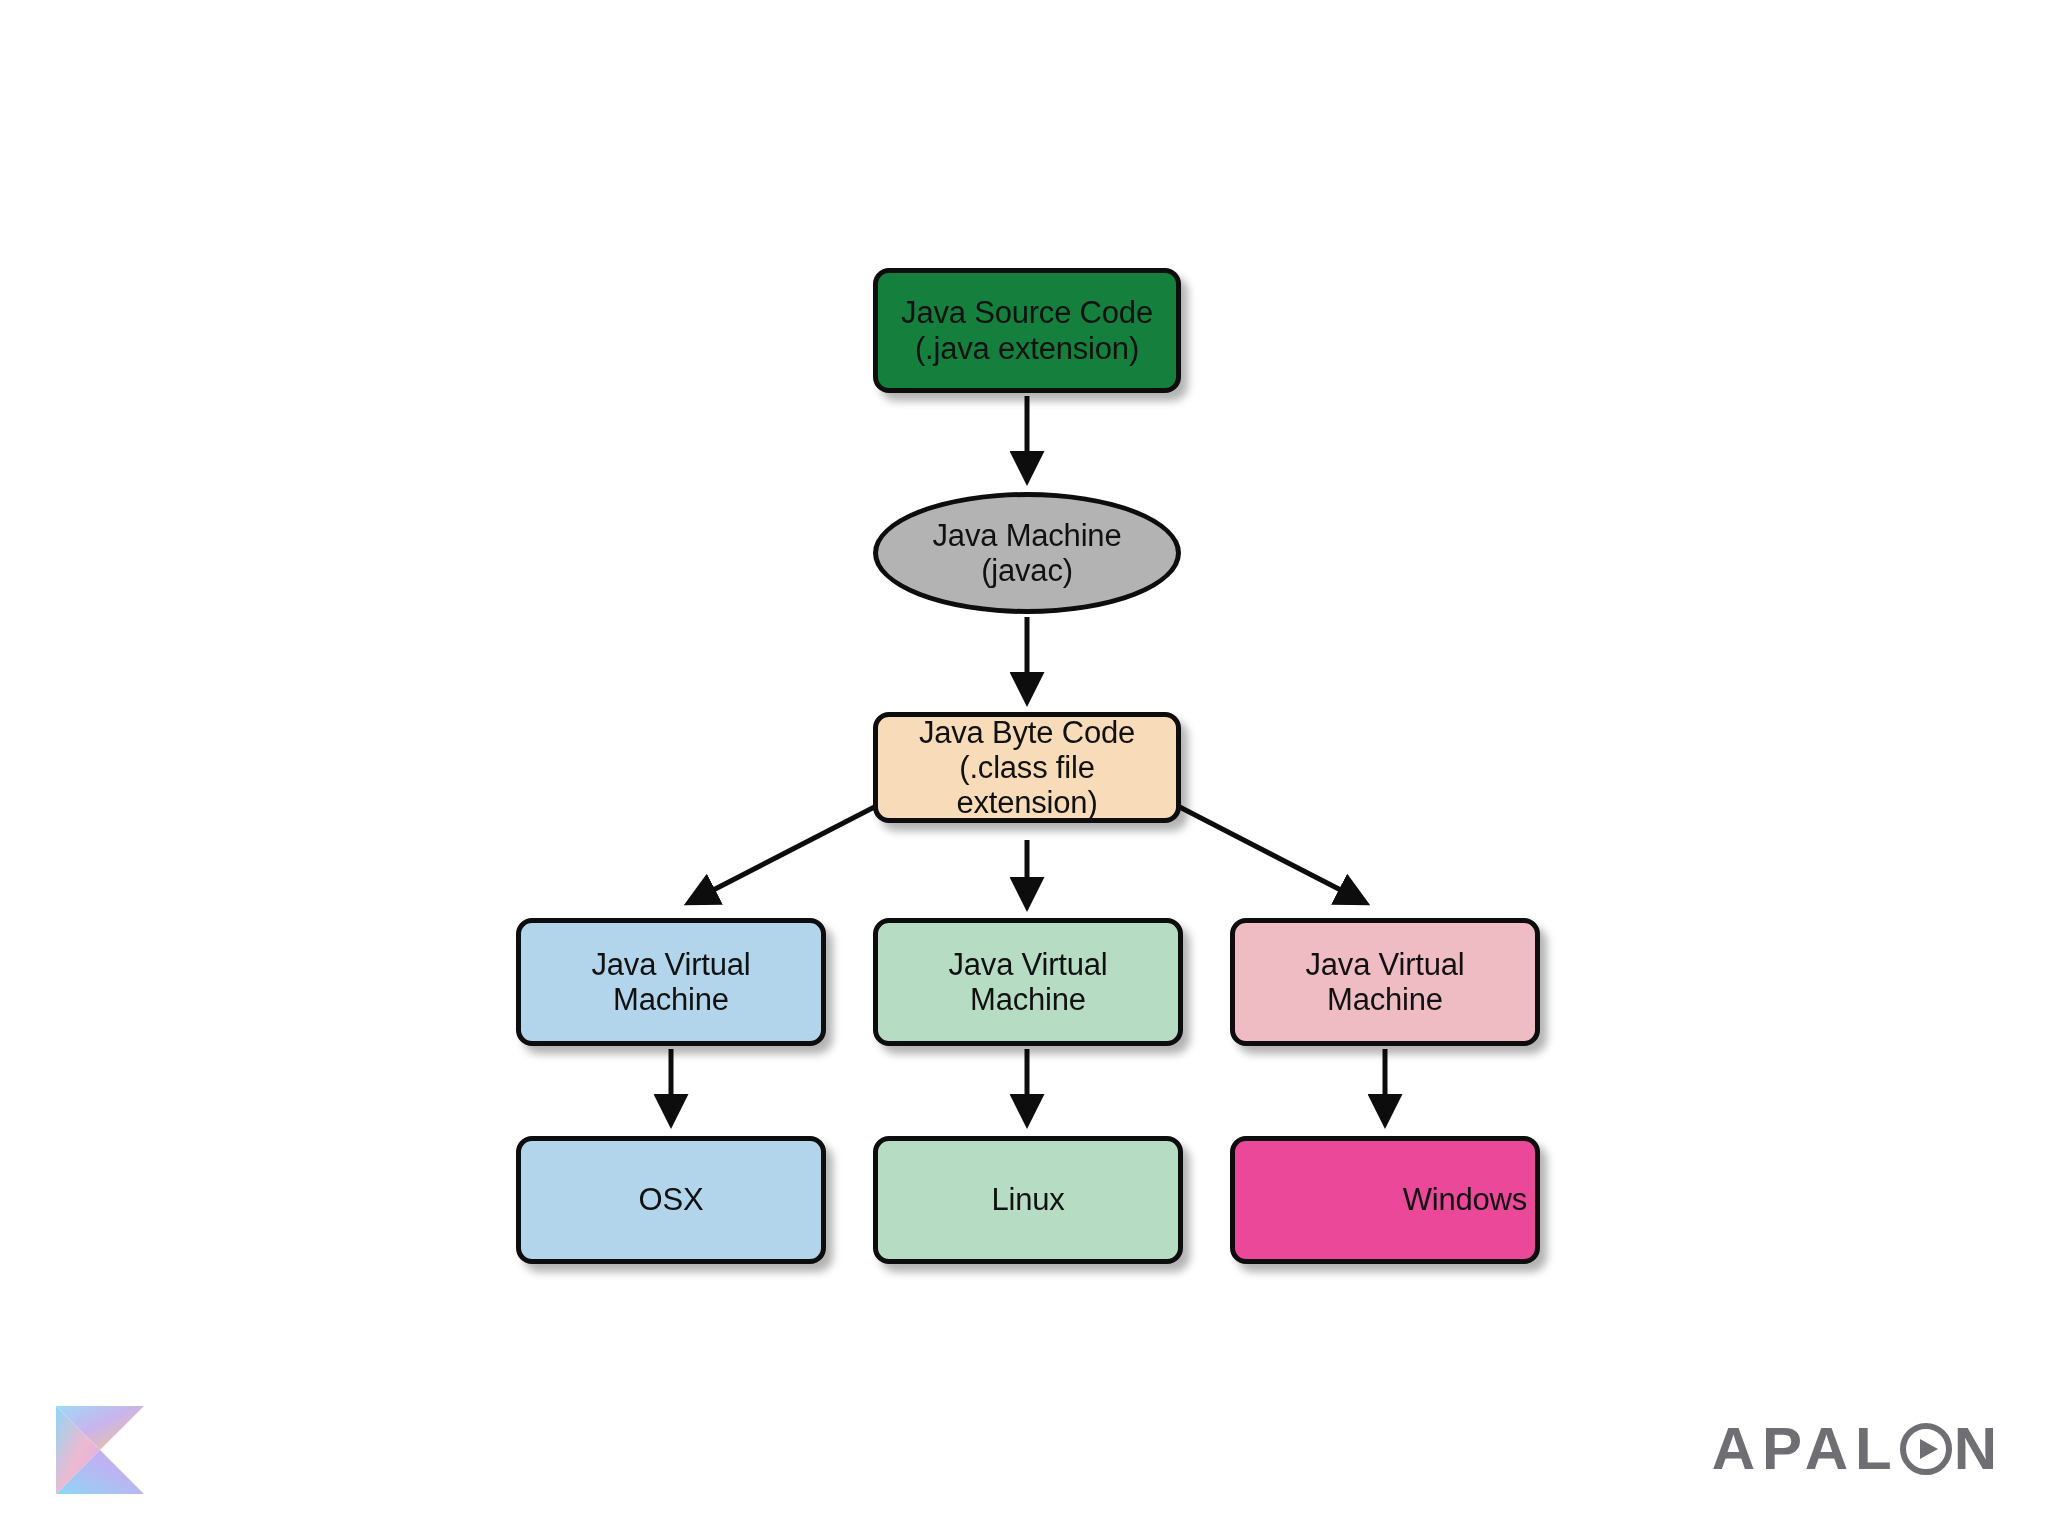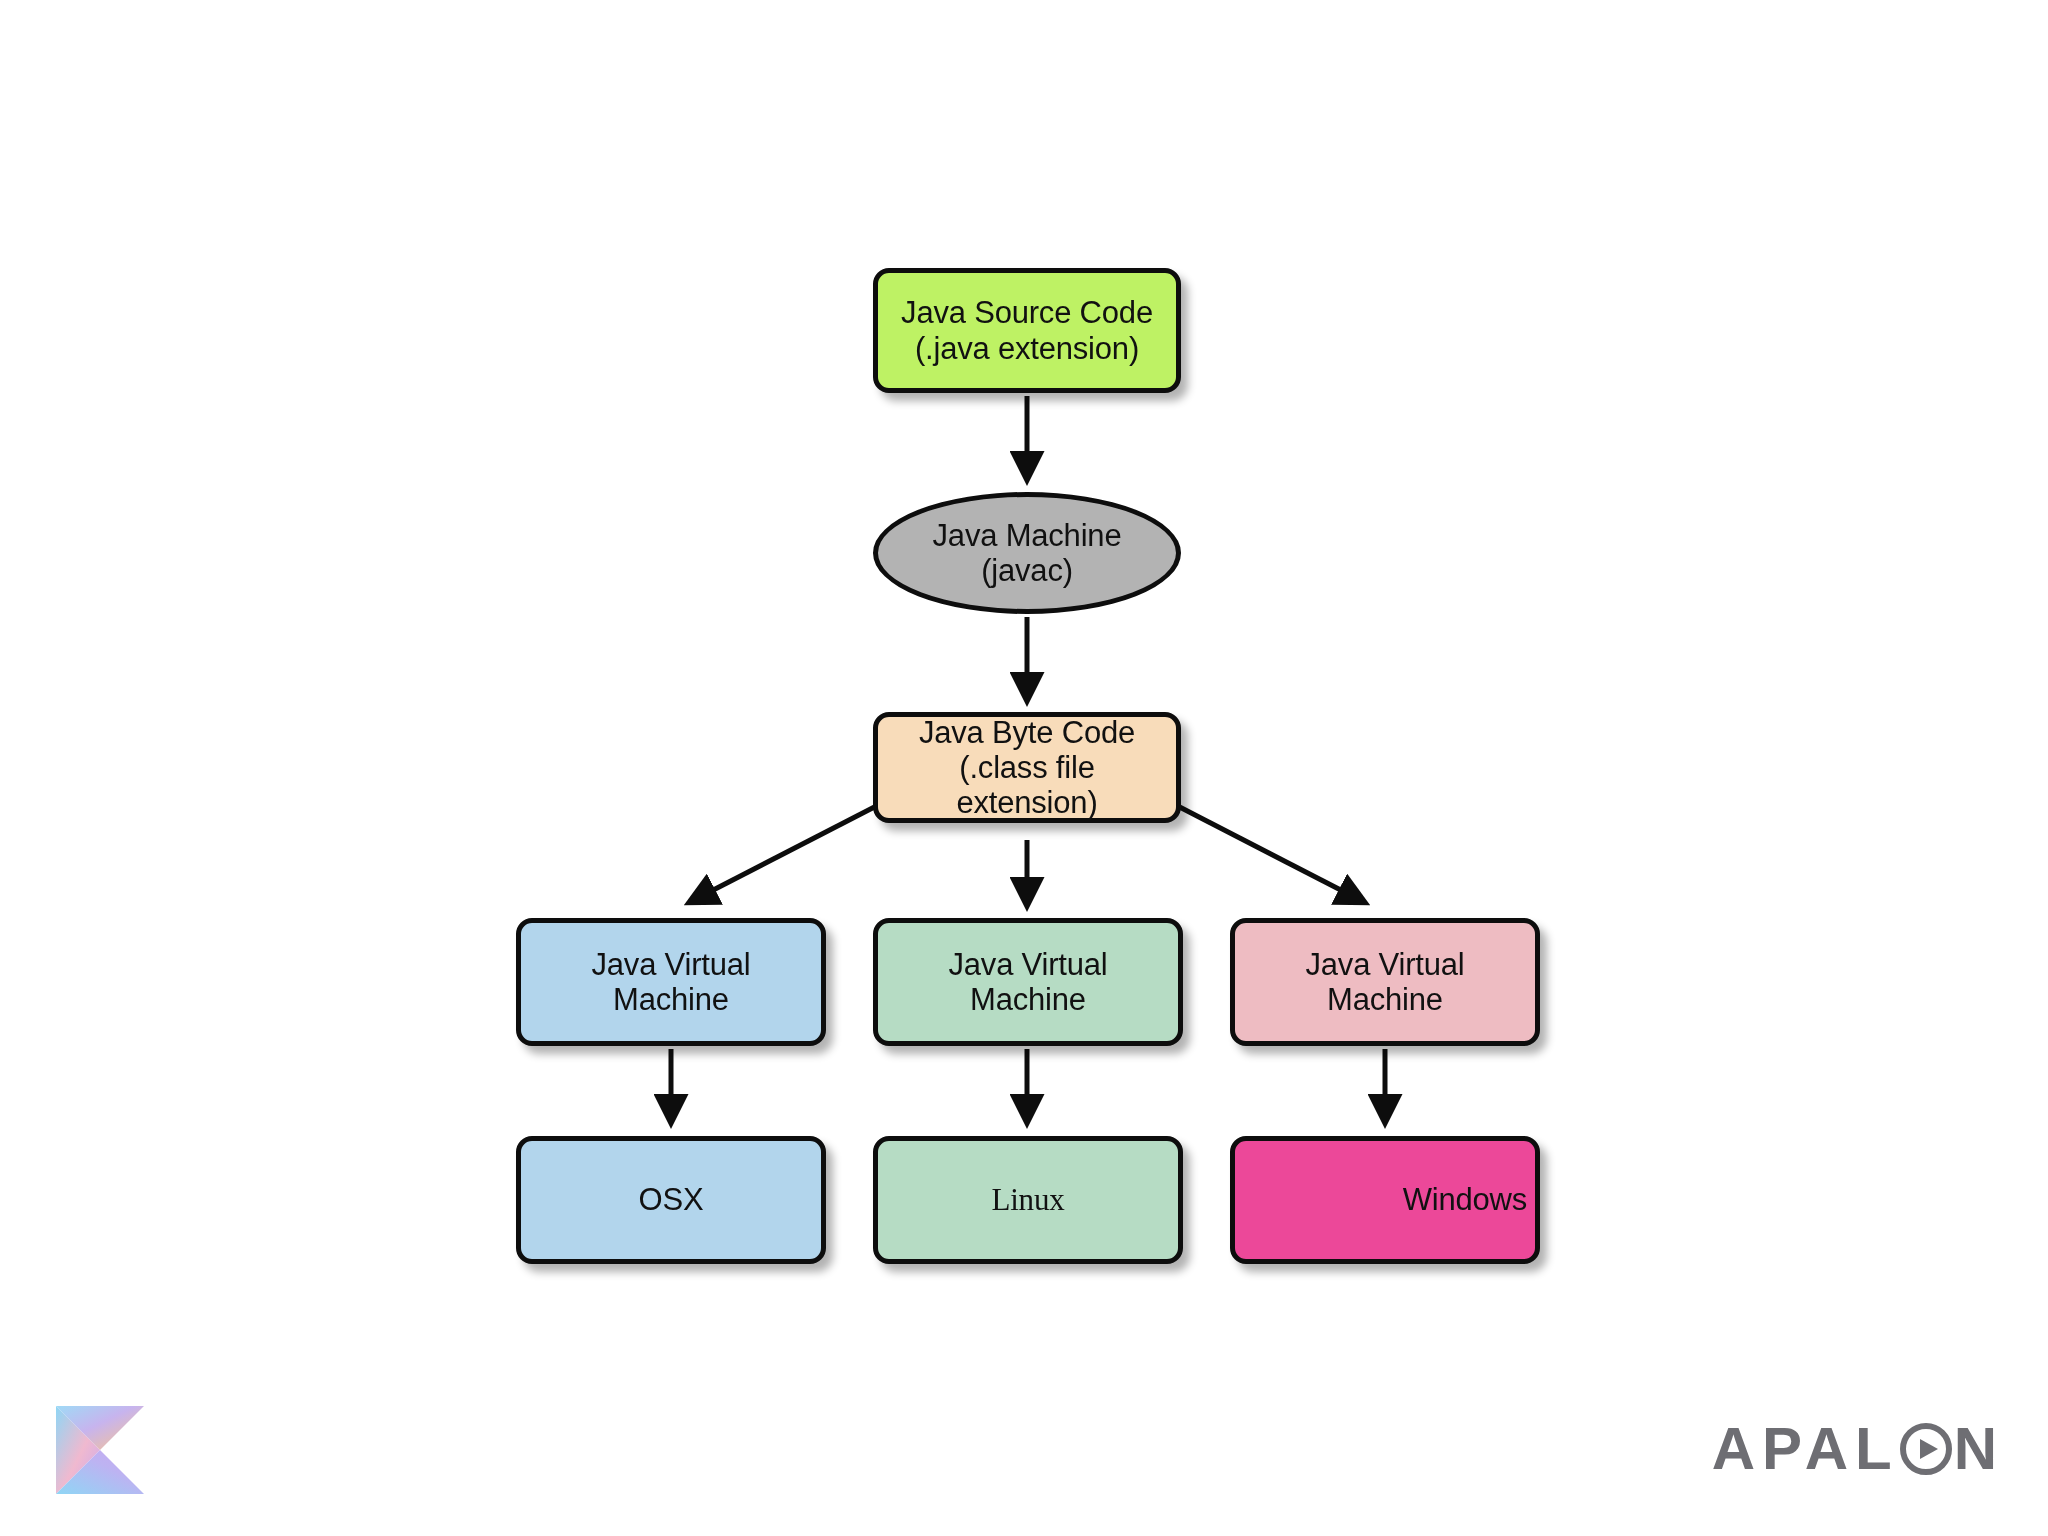--- a/index.html
+++ b/index.html
@@ -64,21 +64,21 @@
   
   .n-source   { left: 873px;  top: 268px;  width: 308px;  height: 125px;  font-size: 31px; }
   .n-compiler { left: 873px;  top: 492px;  width: 308px;  height: 122px;  font-size: 31px; }
   .n-bytecode { left: 873px;  top: 712px;  width: 308px;  height: 111px;  font-size: 31px; }
 
   .n-jvm1 { left: 516px;  top: 918px;  width: 310px; height: 128px; font-size: 31px; }
   .n-jvm2 { left: 873px;  top: 918px;  width: 310px; height: 128px; font-size: 31px; }
   .n-jvm3 { left: 1230px; top: 918px;  width: 310px; height: 128px; font-size: 31px; }
 
   .n-os1 { left: 516px;  top: 1136px; width: 310px; height: 128px; font-size: 31px; }
-  .n-os2 { left: 873px;  top: 1136px; width: 310px; height: 128px; font-size: 31px; font-family: Liberation Serif, serif; }
+  .n-os2 { left: 873px;  top: 1136px; width: 310px; height: 128px; font-size: 31px; }
   .n-os3 { left: 1230px; top: 1136px; width: 310px; height: 128px; font-size: 31px; }
 
   
   #k-logo {
     position: absolute;
     left: 56px;
     top: 1404px;
     width: 88px;
     height: 92px;
   }
@@ -127,21 +127,21 @@
       <line x1="888" y1="800" x2="690" y2="902"></line>
       <line x1="1027" y1="840" x2="1027" y2="905"></line>
       <line x1="1166" y1="800" x2="1364" y2="902"></line>
 
       <line x1="671" y1="1049" x2="671" y2="1122"></line>
       <line x1="1027" y1="1049" x2="1027" y2="1122"></line>
       <line x1="1385" y1="1049" x2="1385" y2="1122"></line>
     </g>
   </svg>
 
-  <div class="node box n-source" style="background:#bef264;">
+  <div class="node box n-source" style="background:#15803d;">
     <span class="lbl">Java Source Code
 (.java extension)</span>
   </div>
 
   <div class="node ellipse n-compiler" style="background:#B3B3B3;">
     <span class="lbl">Java Machine
 (javac)</span>
   </div>
 
   <div class="node box n-bytecode" style="background:#F8DCBA;">

